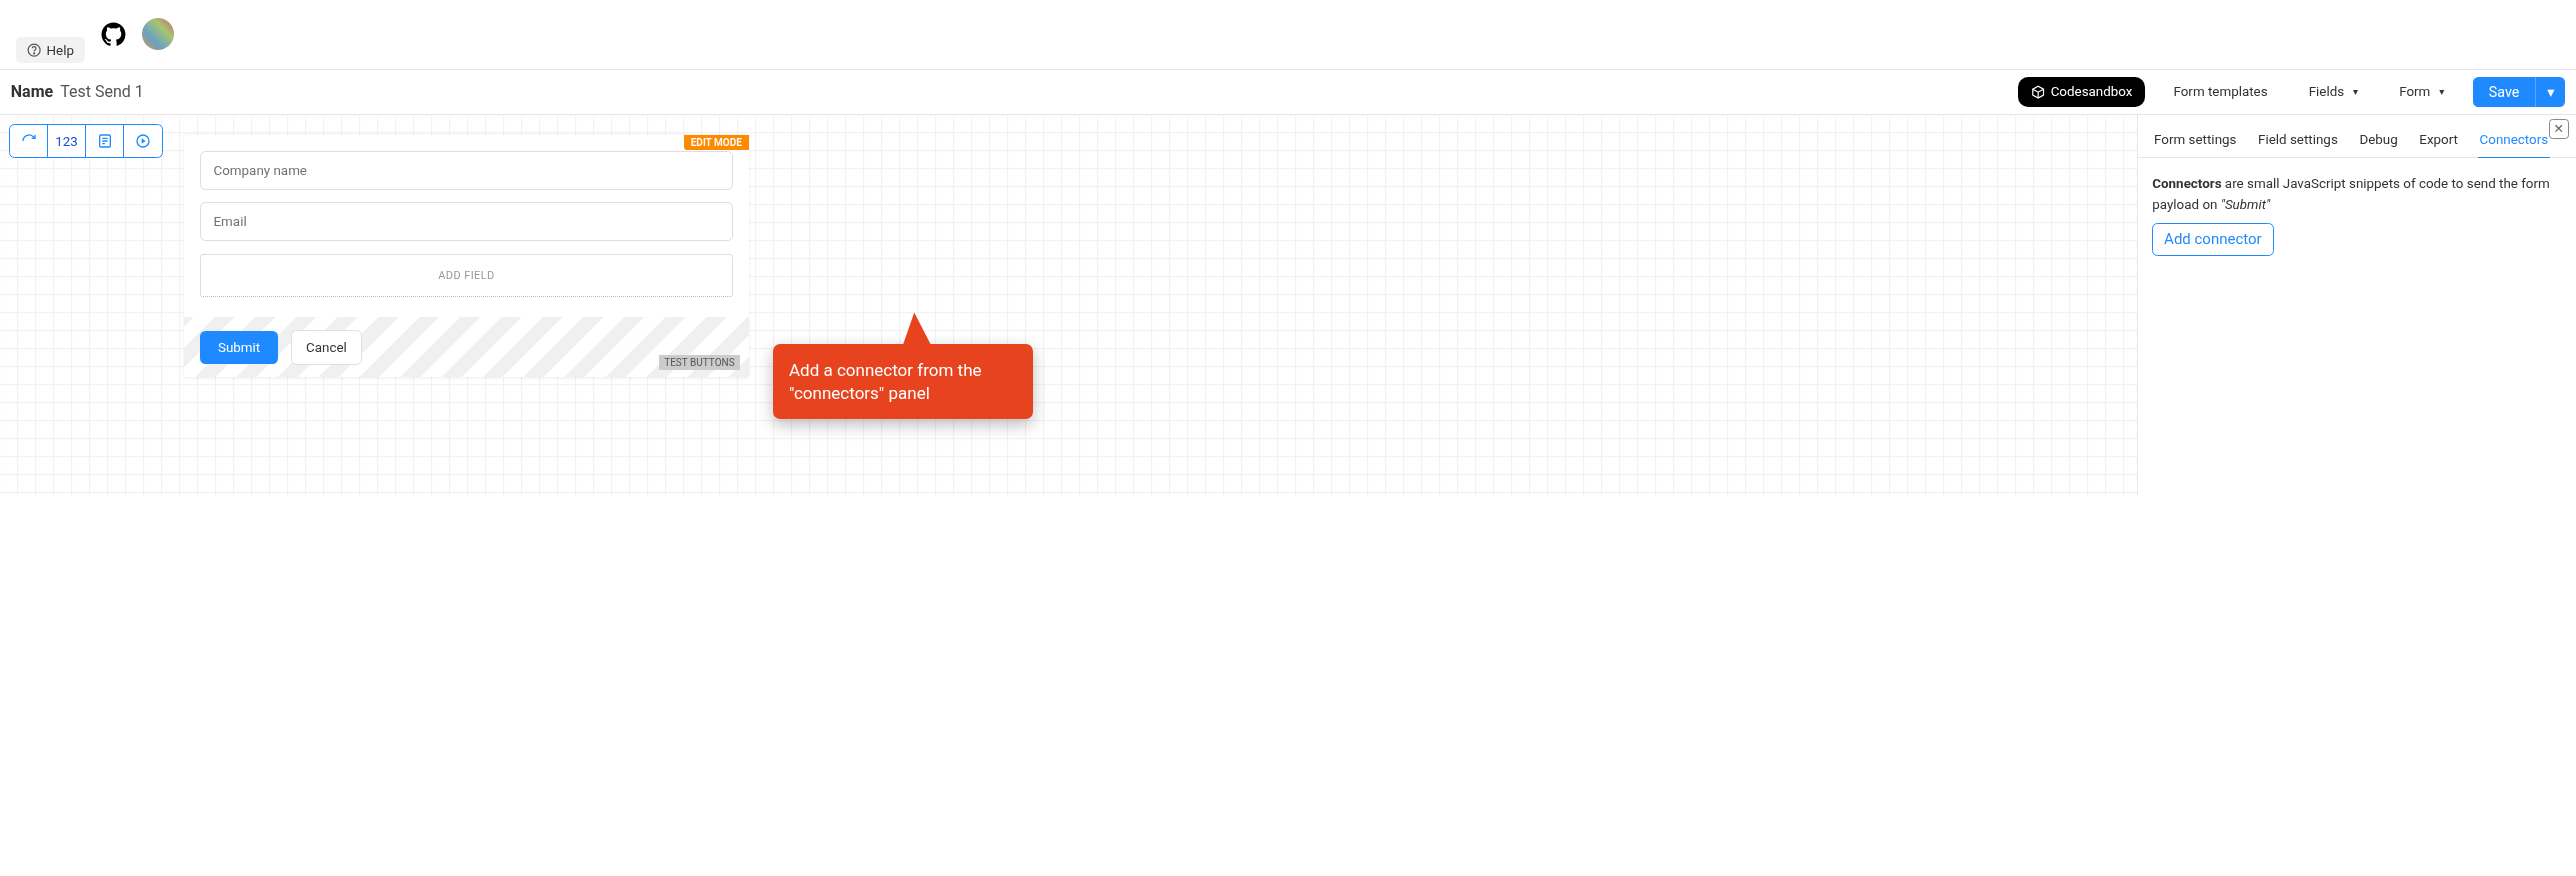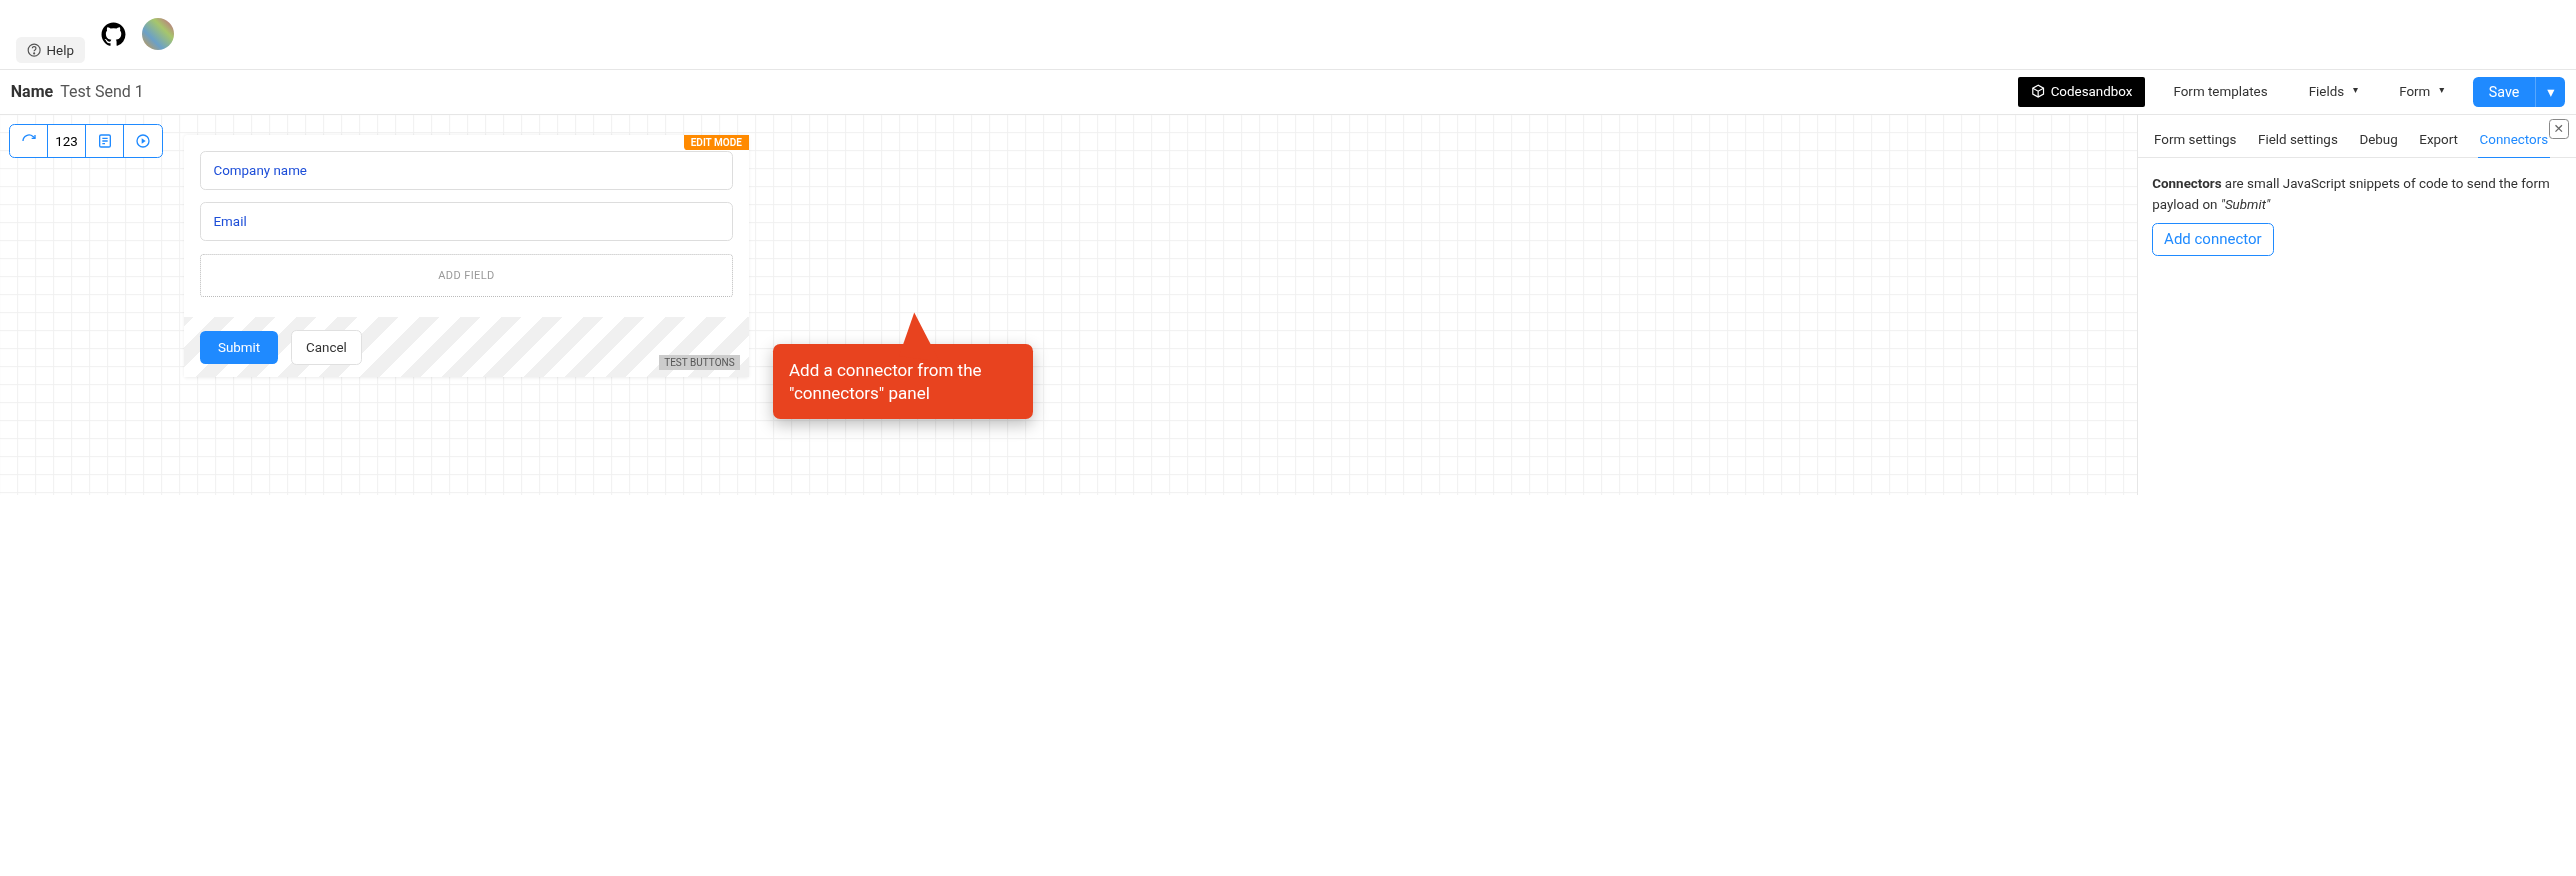--- a/index.html
+++ b/index.html
@@ -10,35 +10,35 @@
 .logo .i-mark { font-family: "Times New Roman", serif; font-weight: 700; font-size: 27px; padding: 0 1.8px; }
 .dashboard-title { color: #555; font-size: 14.3px; }
 .topbar-right { display: flex; align-items: center; gap: 16px; }
 .help-btn { background: #f2f2f2; border-radius: 5.4px; padding: 5.4px 10.8px; display: inline-flex; align-items: center; gap: 5.4px; color: #333; font-size: 13.4px; cursor: pointer; margin-top: 32px; }
 .github-icon svg { width: 25px; height: 25px; }
 .avatar { width: 32px; height: 32px; border-radius: 50%; background: linear-gradient(45deg,#d89a3b,#6aa0c8,#a7c66b,#c45b8a); }
 .toolbar { display: flex; align-items: center; padding: 7.2px 10.8px; gap: 16px; border-bottom: 0.9px solid #e6e6e6; position: relative; }
 .name-label { font-weight: 700; font-size: 16px; }
 .name-value { font-size: 16px; color: #555; margin-left: 3.6px; }
 .toolbar-spacer { flex: 1; }
-.tool-btn { display: inline-flex; align-items: flex-start; gap: 5.4px; padding: 7.2px 12.5px; border-radius: 2px; font-size: 13.4px; cursor: pointer; }
+.tool-btn { display: inline-flex; align-items: center; gap: 5.4px; padding: 7.2px 12.5px; border-radius: 10px; font-size: 13.4px; cursor: pointer; }
 .btn-black { background: #000; color: #fff; }
 .btn-plain { color: #333; }
 .btn-save { background: #1f8aff; color: #fff; padding: 0; border-radius: 5.4px; display: flex; overflow: hidden; }
 .btn-save .save-main { padding: 7.2px 16px; }
 .btn-save .save-caret { padding: 7.2px 10.8px; border-left: 0.9px solid rgba(255,255,255,0.25); }
 .main-area { display: flex; height: 380px; }
 .canvas { flex: 1; position: relative; }
 .grid-bg { width: 100%; height: 100%; background-image: linear-gradient(#f0f0f0 0.9px, transparent 0.9px), linear-gradient(90deg, #f0f0f0 0.9px, transparent 0.9px); background-size: 18px 18px; background-position: -0.9px -0.9px; }
 .left-icons { position: absolute; top: 9px; left: 9px; display: flex; border: 0.9px solid #1f8aff; border-radius: 5.4px; overflow: hidden; background: #fff; }
-.left-icons .icon-cell { width: 38px; height: 32px; display: flex; align-items: center; justify-content: center; color: #000000; border-right: 0.9px solid #1f8aff; font-size: 13.4px; cursor: pointer; }
+.left-icons .icon-cell { width: 38px; height: 32px; display: flex; align-items: center; justify-content: center; color: #1d4ed8; border-right: 0.9px solid #1f8aff; font-size: 13.4px; cursor: pointer; }
 .left-icons .icon-cell:last-child { border-right: none; }
 .form-card { position: absolute; top: 20px; left: 184px; width: 565px; background: #fff; border-radius: 3.6px; box-shadow: 0 0.9px 3.6px rgba(0,0,0,0.08); padding: 16px; }
 .edit-badge { position: absolute; top: 0; right: 0; background: #ff8a00; color: #fff; font-size: 10px; font-weight: 600; padding: 1.8px 7.2px; border-radius: 0 0 0 3.6px; }
-.input-field { width: 100%; border: 0.9px solid #ddd; border-radius: 5.4px; padding: 10.8px 12.5px; font-size: 13.4px; color: #1d4ed8; margin-bottom: 12.5px; cursor: text; }
+.input-field { width: 100%; border: 0.9px solid #ddd; border-radius: 5.4px; padding: 10.8px 12.5px; font-size: 13.4px; color: #737373; margin-bottom: 12.5px; cursor: text; }
 .add-field { width: 100%; border: 0.9px dotted #bbb; border-radius: 3.6px; padding: 14.3px; text-align: center; color: #999; font-size: 11px; letter-spacing: 0.4px; margin-bottom: 20px; cursor: pointer; }
 .btn-row { display: flex; gap: 12.5px; align-items: center; position: relative; padding: 9px 0 3.6px; background: repeating-linear-gradient(-45deg, #f0f0f0 0 14.3px, #fff 14.3px 29px); margin: 0 -16px -16px; padding: 12.5px 16px 12.5px; }
 .btn-submit { background: #1f8aff; color: #fff; padding: 9px 18px; border-radius: 5.4px; font-size: 13.4px; cursor: pointer; }
 .btn-cancel { background: #fff; color: #333; padding: 9px 14.3px; border-radius: 5.4px; font-size: 13.4px; cursor: pointer; border: 0.9px solid #e0e0e0; }
 .test-buttons-badge { position: absolute; right: 9px; bottom: 7.2px; background: #ccc; color: #555; font-size: 10px; padding: 1.8px 5.4px; }
 .side-panel { width: 439px; border-left: 0.9px solid #e6e6e6; position: relative; padding: 9px 0 0; }
 .close-panel { position: absolute; top: 3.6px; right: 7.2px; width: 20px; height: 20px; border: 0.9px solid #888; border-radius: 3.6px; display: flex; align-items: center; justify-content: center; color: #666; cursor: pointer; font-size: 12.5px; }
 .panel-tabs { display: flex; gap: 18px; padding: 0 14.3px 0; border-bottom: 0.9px solid #e6e6e6; font-size: 13.4px; }
 .panel-tab { padding: 7.2px 1.8px 10.8px; color: #333; cursor: pointer; }
 .panel-tab.active { color: #1f8aff; border-bottom: 1.8px solid #1f8aff; margin-bottom: -0.9px; }

